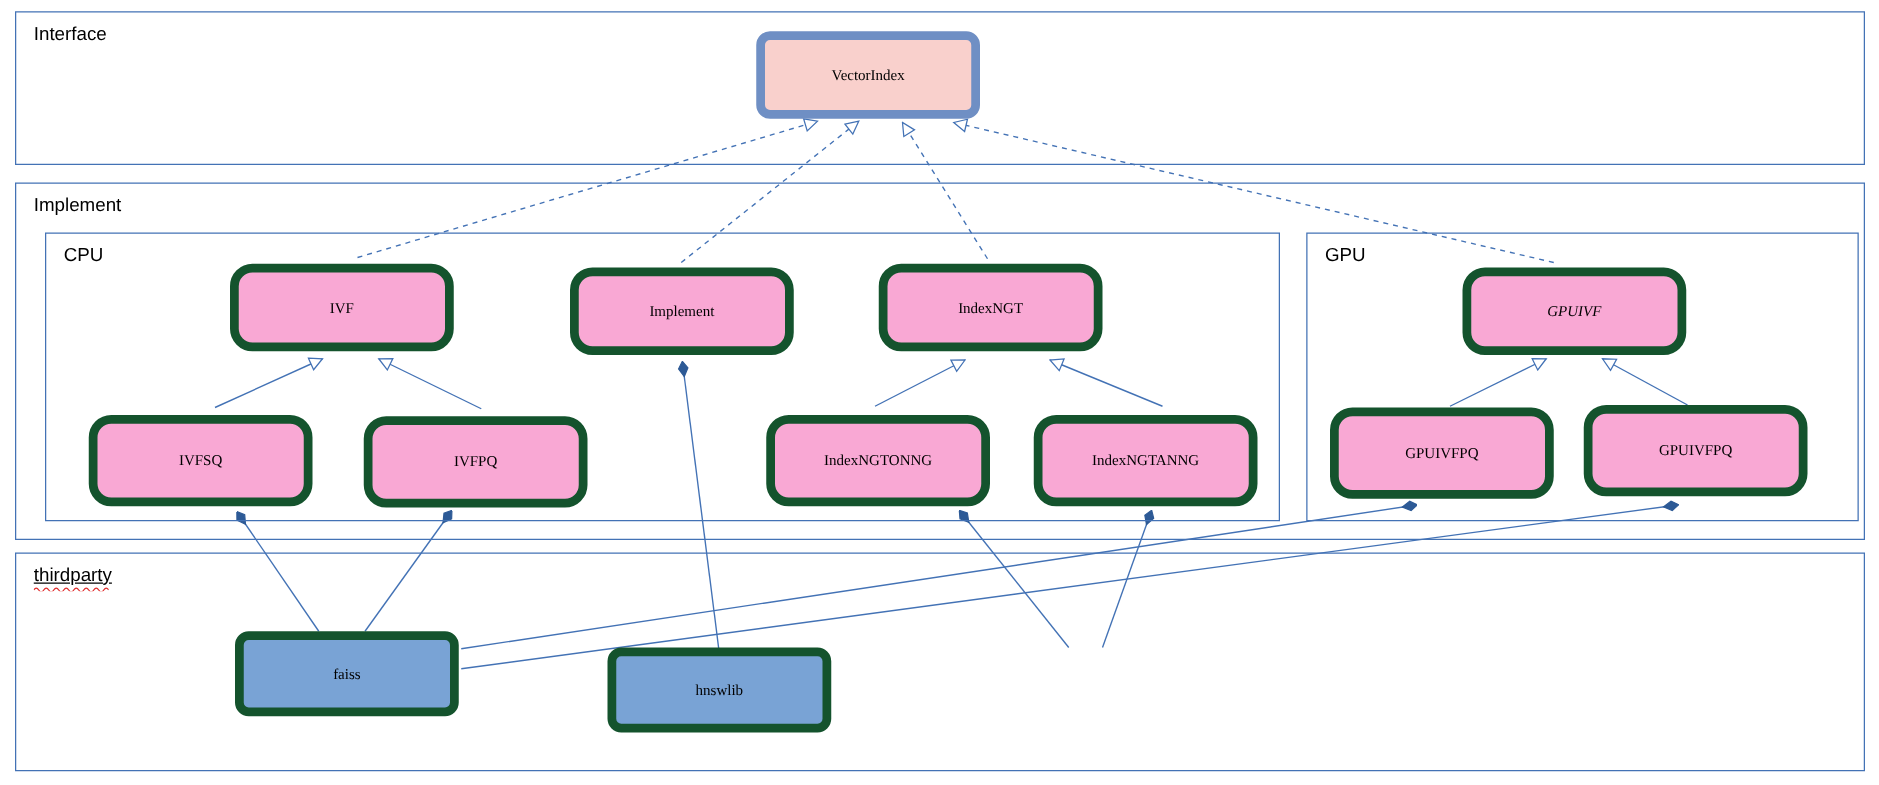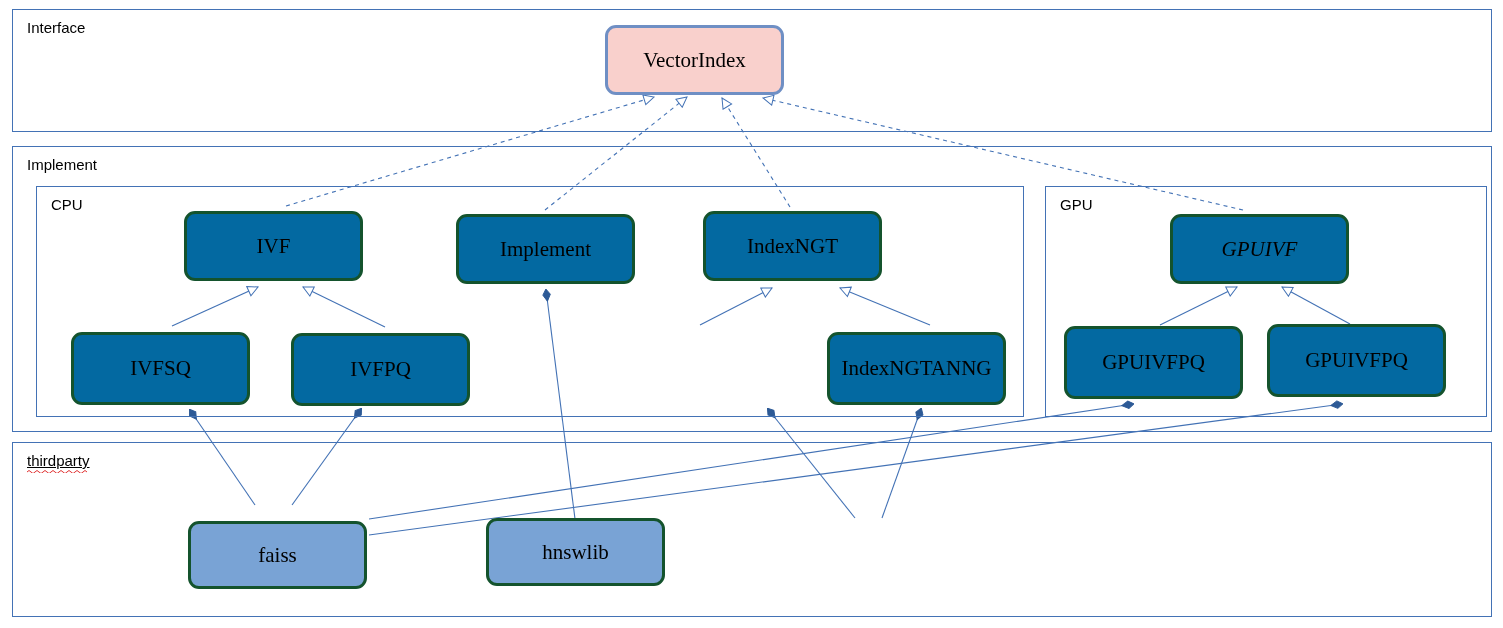--- a/index.html
+++ b/index.html
@@ -17,23 +17,23 @@
   .glabel.outer{left:14px;top:9px;}
   .glabel.inner{left:14px;top:9px;}
 
   .glabel.spell{text-decoration:underline;text-decoration-color:#000;}
   .spellwrap{position:relative;display:inline-block;}
   .squiggle{position:absolute;left:0;right:0;bottom:-4px;height:4px;}
 
   
   .node{position:absolute;box-sizing:border-box;border-radius:11px;
         display:flex;align-items:center;justify-content:center;
-        border:3px solid #14532d;font-size:21px;color:#000;
+        border:7px solid #14532d;font-size:12px;color:#000;
         font-family:"Liberation Serif", serif;z-index:3;}
-  .node.green{background:#0369a1;}
+  .node.green{background:#f9a8d4;border-radius:18px;}
   .node.blue{background:#79A3D5;}
   .node.pink{background:#F9D0CC;border-color:#6F8FC4;}
 </style>
 </head>
 <body>
 
 <div class="canvas">
 
   <svg class="edges" viewBox="0 0 1503 628" width="1503" height="628">
     <defs>
@@ -115,38 +115,41 @@
   </div>
 
   <div class="node green" style="left:71px;top:332px;width:179px;height:73px;">
     <span>IVFSQ</span>
   </div>
 
   <div class="node green" style="left:291px;top:333px;width:179px;height:73px;">
     <span>IVFPQ</span>
   </div>
 
+  <div class="node green" style="left:613px;top:332px;width:179px;height:73px;">
+    <span>IndexNGTONNG</span>
+  </div>
 
   <div class="node green" style="left:827px;top:332px;width:179px;height:73px;">
     <span>IndexNGTANNG</span>
   </div>
 
   <div class="node green" style="left:1170px;top:214px;width:179px;height:70px;font-style:italic;">
     <span>GPUIVF</span>
   </div>
 
   <div class="node green" style="left:1064px;top:326px;width:179px;height:73px;">
     <span>GPUIVFPQ</span>
   </div>
 
   <div class="node green" style="left:1267px;top:324px;width:179px;height:73px;">
     <span>GPUIVFPQ</span>
   </div>
 
-  <div class="node blue" style="left:188px;top:505px;width:179px;height:68px;margin-top:16px;">
+  <div class="node blue" style="left:188px;top:505px;width:179px;height:68px;">
     <span>faiss</span>
   </div>
 
   <div class="node blue" style="left:486px;top:518px;width:179px;height:68px;">
     <span>hnswlib</span>
   </div>
 
 
 </div>
 

